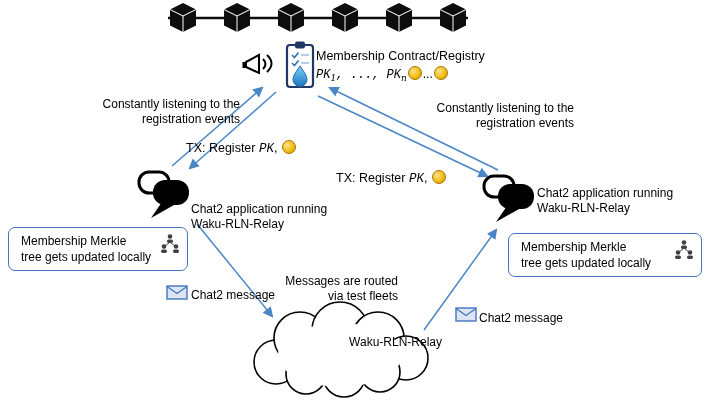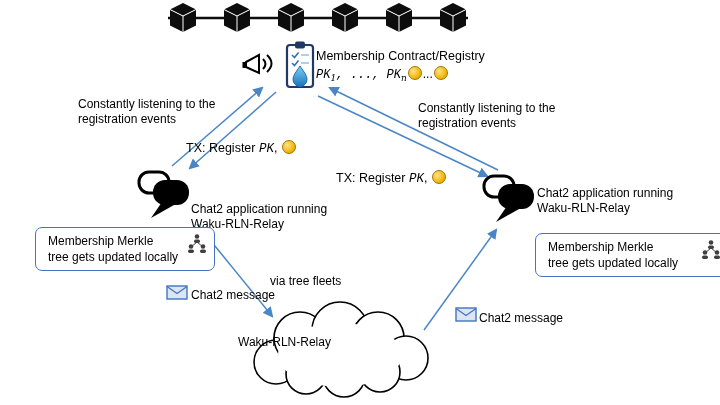--- a/index.html
+++ b/index.html
@@ -1,25 +1,25 @@
 <!DOCTYPE html>
 <html><head>
 <meta charset="utf-8">
 <style>
   html,body{margin:0;padding:0;background:#fff;}
   .canvas{position:relative;width:720px;height:405px;background:#fff;overflow:hidden;
           font-family:"Liberation Sans",sans-serif;font-size:12px;color:#000;line-height:1.25;}
   .abs{position:absolute;}
-  .center{text-align:left;}
+  .center{text-align:right;}
   .pk{font-family:Liberation Mono, monospace;font-style:italic;}
   sub{font-size:9px;font-family:"DejaVu Serif",serif;font-style:italic;}
   .coin{display:inline-block;width:12px;height:12px;border-radius:50%;
         background:radial-gradient(circle at 35% 35%, #ffe28a, #f0b90b 60%, #c78d00);
         border:1px solid #a97400;vertical-align:-2px;margin:0 1px;}
-  .bluebox{border:1.6px solid #4472c4;border-radius:7px;background:#fff;margin-left:27px;}
+  .bluebox{border:1.6px solid #4472c4;border-radius:7px;background:#fff;}
   .boxtext{position:absolute;left:12px;top:5px;line-height:16px;}
   .lbl{white-space:nowrap;}
   svg{display:block;}
   .overlay{position:absolute;left:0;top:0;pointer-events:none;}
 </style>
 </head>
 <body>
 
 <div class="canvas">
 
@@ -151,21 +151,22 @@
     </svg>
   </div>
 
   <svg class="abs" style="left:166px;top:285px;" width="22" height="15">
     <rect x="1" y="1" width="20" height="13" fill="#dce6f2" stroke="#4472c4" stroke-width="1.4"></rect>
     <path d="M1,1.5 L11,8.5 L21,1.5" fill="none" stroke="#4472c4" stroke-width="1.2"></path>
   </svg>
   <div class="abs lbl" style="left:191px;top:288px;">Chat2 message</div>
 
   <div class="abs center" style="left:270px;top:274px;width:128px;">
-    <div>via tree fleets</div>
+    <div>Messages are routed</div>
+    <div>via test fleets</div>
   </div>
 
   <svg class="abs" style="left:455px;top:307px;" width="22" height="15">
     <rect x="1" y="1" width="20" height="13" fill="#dce6f2" stroke="#4472c4" stroke-width="1.4"></rect>
     <path d="M1,1.5 L11,8.5 L21,1.5" fill="none" stroke="#4472c4" stroke-width="1.2"></path>
   </svg>
   <div class="abs lbl" style="left:479px;top:311px;">Chat2 message</div>
 
   <svg class="abs" style="left:238px;top:300px;" width="204" height="102" viewBox="0 0 204 102">
     <g stroke="#000" stroke-width="1.6" fill="#fff">

